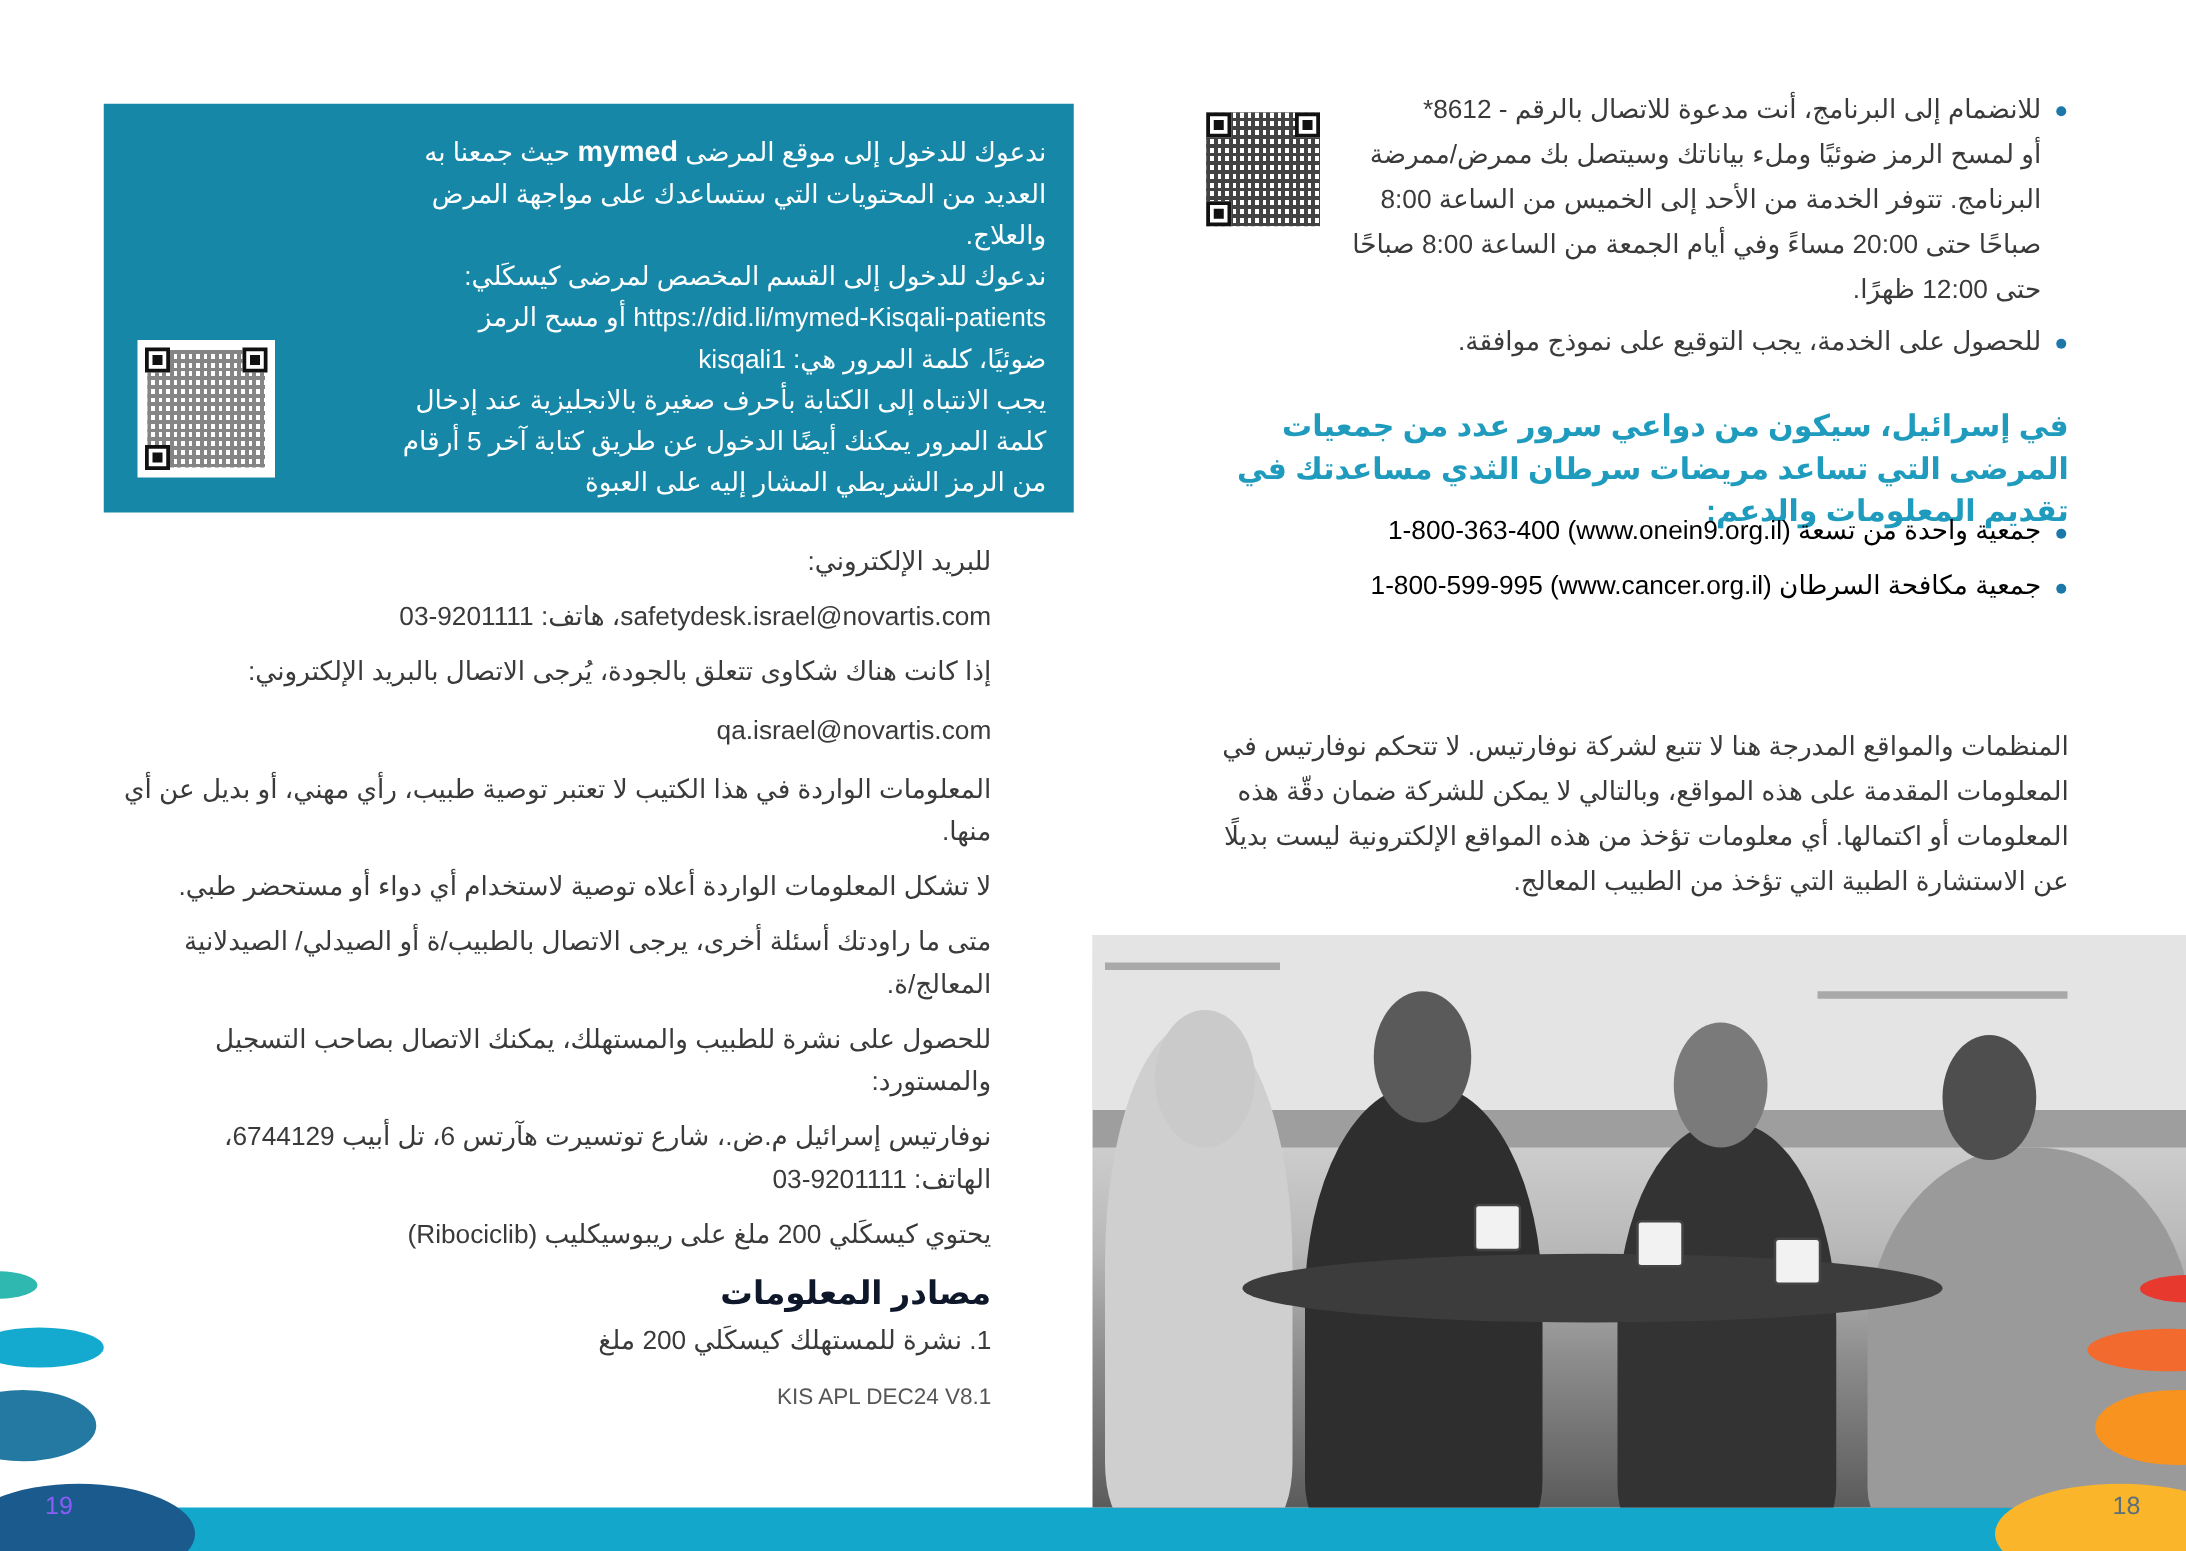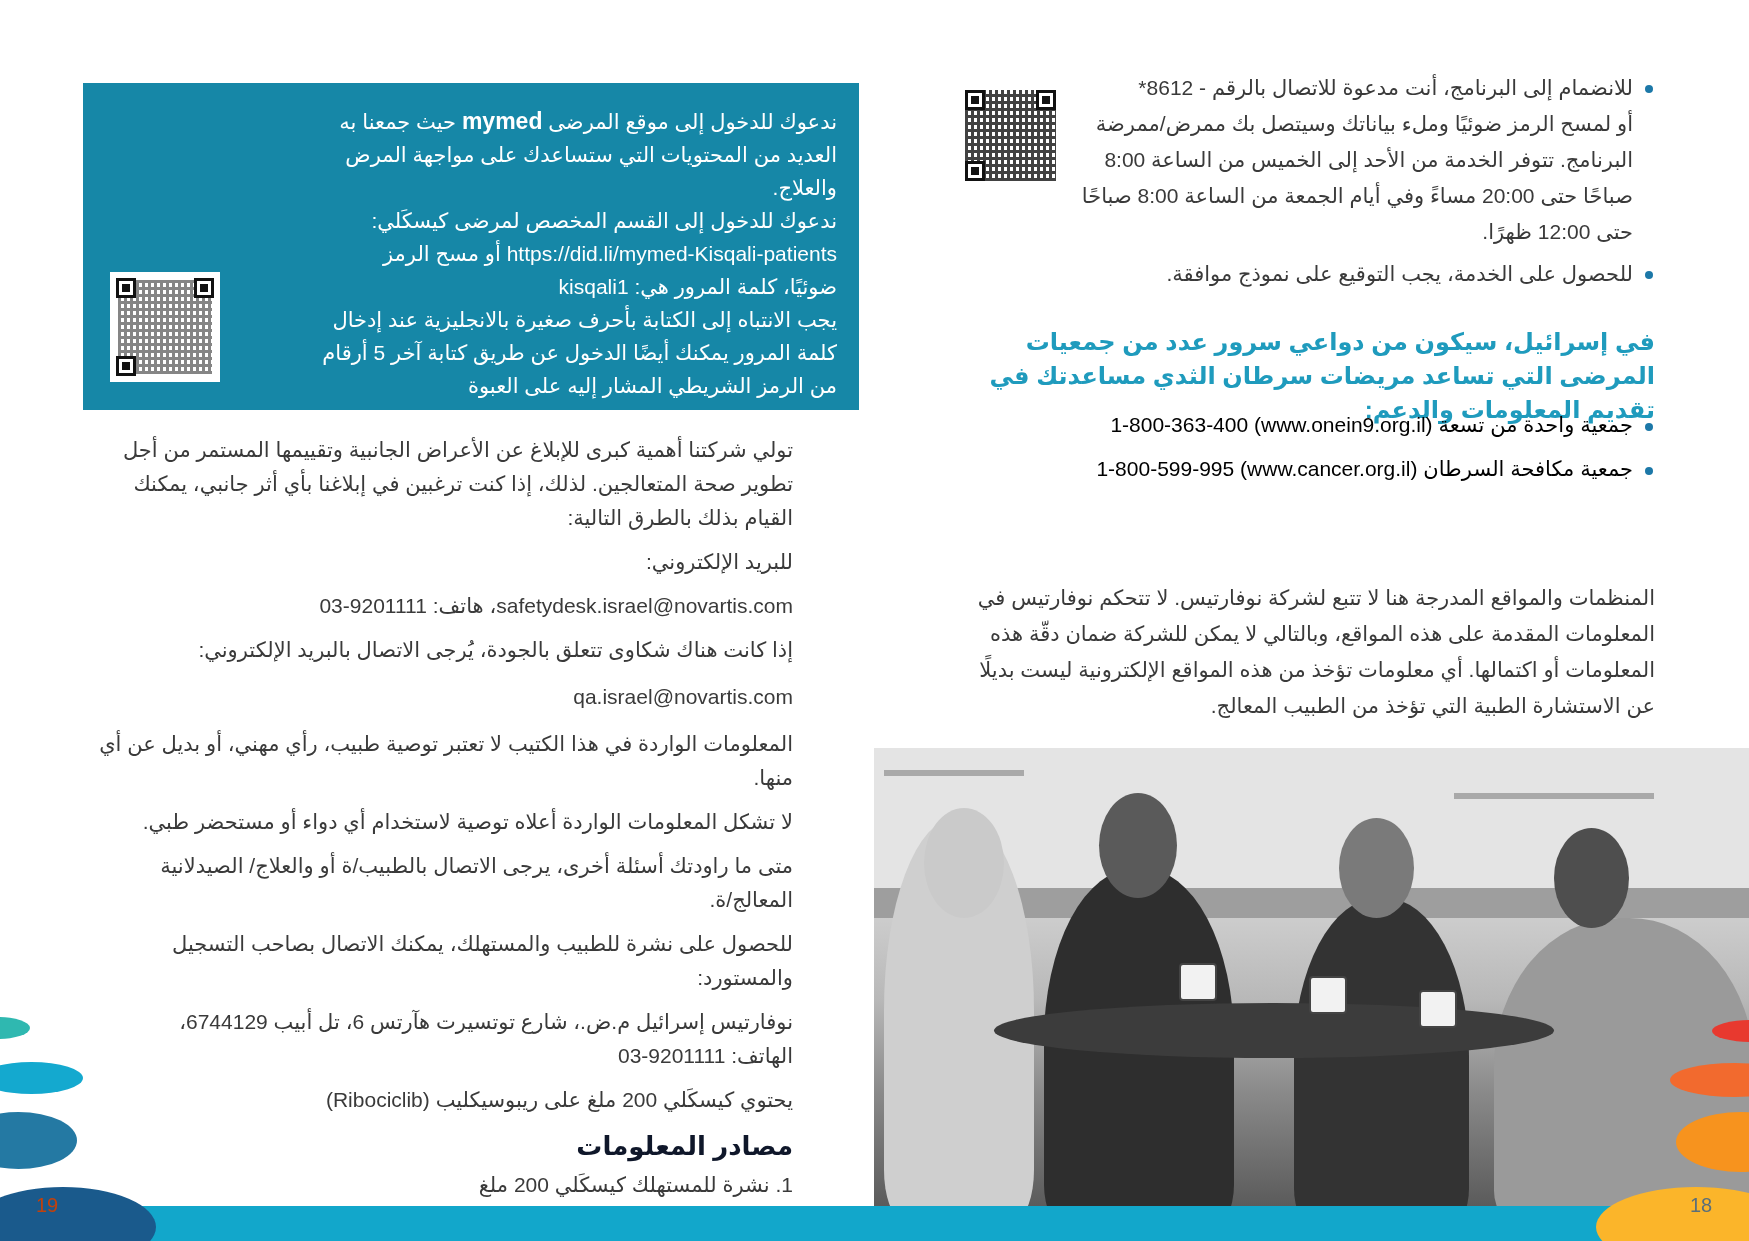--- a/index.html
+++ b/index.html
@@ -55,21 +55,21 @@
   .left-body p { margin: 0; line-height: 34px; }
   .left-body .gap { margin-bottom: 10px; }
   .left-body .ltr { direction: ltr; unicode-bidi: embed; }
   .left-body h3 {
     margin: 14px 0 6px; font-size: 26px; color: #0f172a; font-weight: bold;
   }
 
   
   .ell { position: absolute; border-radius: 50%; }
   .page-num {
-    position: absolute; color: #c2410c; font-size: 20px;
+    position: absolute; color: #8b5cf6; font-size: 20px;
   }
 
   
   .right-block {
     position: absolute; left: 965px; top: 70px; width: 690px;
     direction: rtl; text-align: right; font-size: 21px; color: #3a3a3a;
   }
   .bullet-item { position: relative; padding-right: 22px; line-height: 36px; margin: 0 0 6px; }
   .bullet-item::before {
     content: ""; position: absolute; right: 2px; top: 15px;
@@ -135,31 +135,30 @@
     </div>
   </div>
   <div class="qr qr-left">
     <div class="qr-inner"></div>
     <div class="finder" style="left:6px;top:6px"></div>
     <div class="finder" style="right:6px;top:6px"></div>
     <div class="finder" style="left:6px;bottom:6px"></div>
   </div>
 
   <div class="left-body">
-    <p class="gap">تولي شركتنا أهمية كبرى للإبلاغ عن الأعراض الجانبية وتقييمها المستمر من أجل تطوير صحة المتعالجين. لذلك، إذا كنت ترغبين في إبلاغنا بأي أثر جانبي، يمكنك القيام بذلك بالطرق التالية:</p>
     <p class="gap">للبريد الإلكتروني:</p>
     <p class="gap">
       <span class="ltr">safetydesk.israel@novartis.com</span><span>، هاتف:</span>
       <span class="ltr">03-9201111</span>
     </p>
     <p class="gap">إذا كانت هناك شكاوى تتعلق بالجودة، يُرجى الاتصال بالبريد الإلكتروني:</p>
     <p class="gap" style="line-height:40px"><span class="ltr">qa.israel@novartis.com</span></p>
     <p class="gap">المعلومات الواردة في هذا الكتيب لا تعتبر توصية طبيب، رأي مهني، أو بديل عن أي منها.</p>
     <p class="gap">لا تشكل المعلومات الواردة أعلاه توصية لاستخدام أي دواء أو مستحضر طبي.</p>
-    <p class="gap">متى ما راودتك أسئلة أخرى، يرجى الاتصال بالطبيب/ة أو والعلاج/ الصيدلانية المعالج/ة.</p>
+    <p class="gap">متى ما راودتك أسئلة أخرى، يرجى الاتصال بالطبيب/ة أو الصيدلي/ الصيدلانية المعالج/ة.</p>
     <p class="gap">للحصول على نشرة للطبيب والمستهلك، يمكنك الاتصال بصاحب التسجيل والمستورد:</p>
     <p>نوفارتيس إسرائيل م.ض.، شارع توتسيرت هآرتس 6، تل أبيب 6744129،</p>
     <p class="gap">
       <span>الهاتف:</span>
       <span class="ltr">03-9201111</span>
     </p>
     <p class="gap">يحتوي كيسكَلي 200 ملغ على ريبوسيكليب (Ribociclib)</p>
     <h3>مصادر المعلومات</h3>
     <p class="gap">1. نشرة للمستهلك كيسكَلي 200 ملغ</p>
     <p class="ltr" style="direction:rtl;font-size:18px;color:#555">KIS APL DEC24 V8.1</p>

